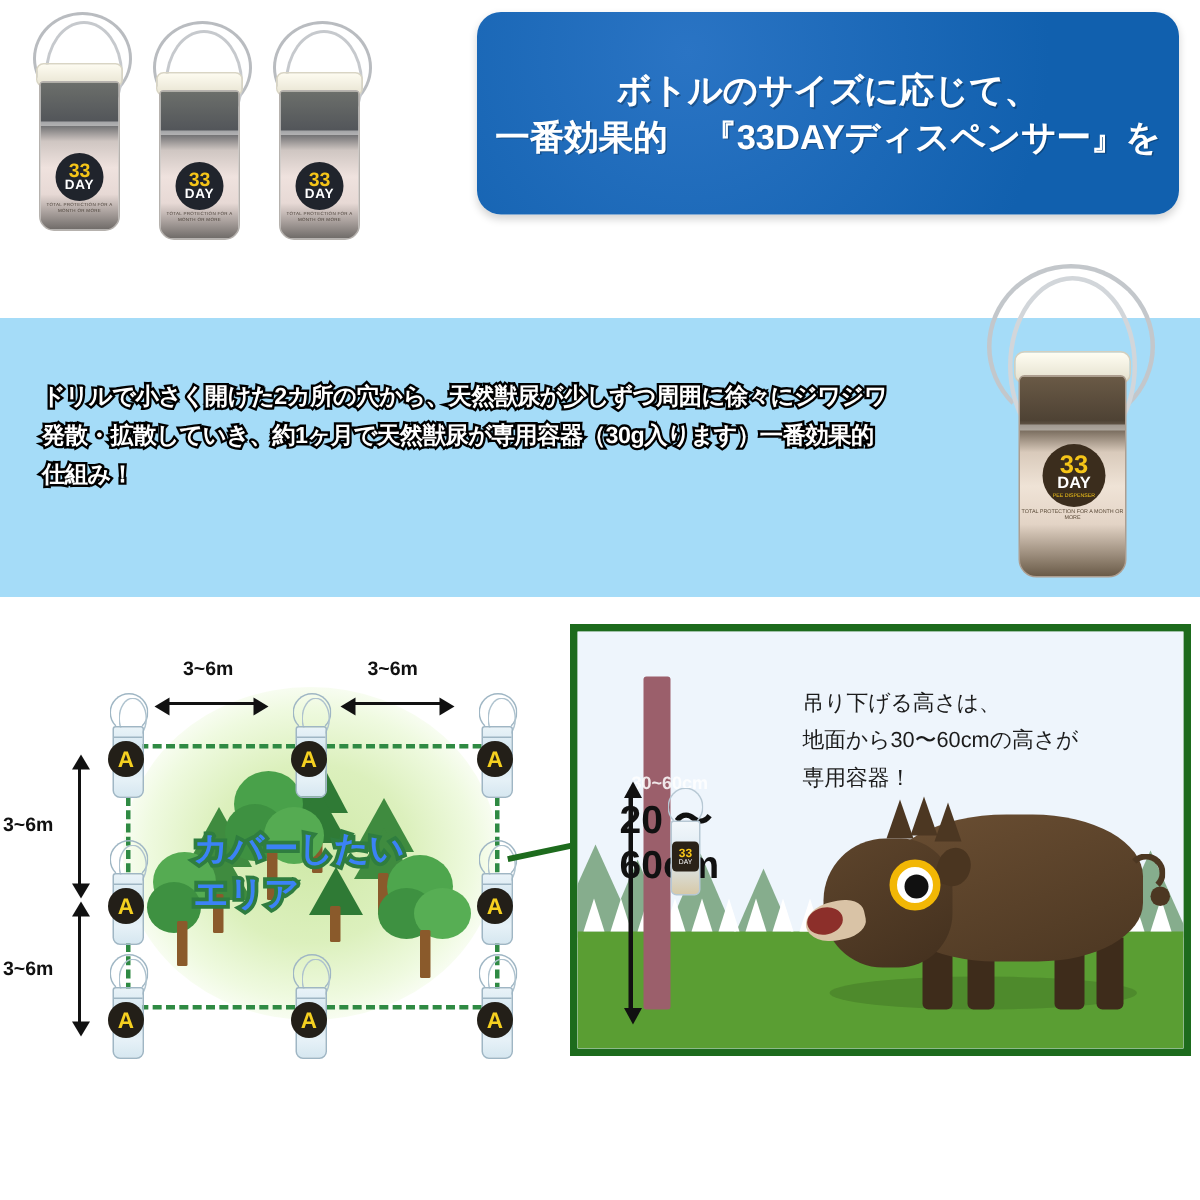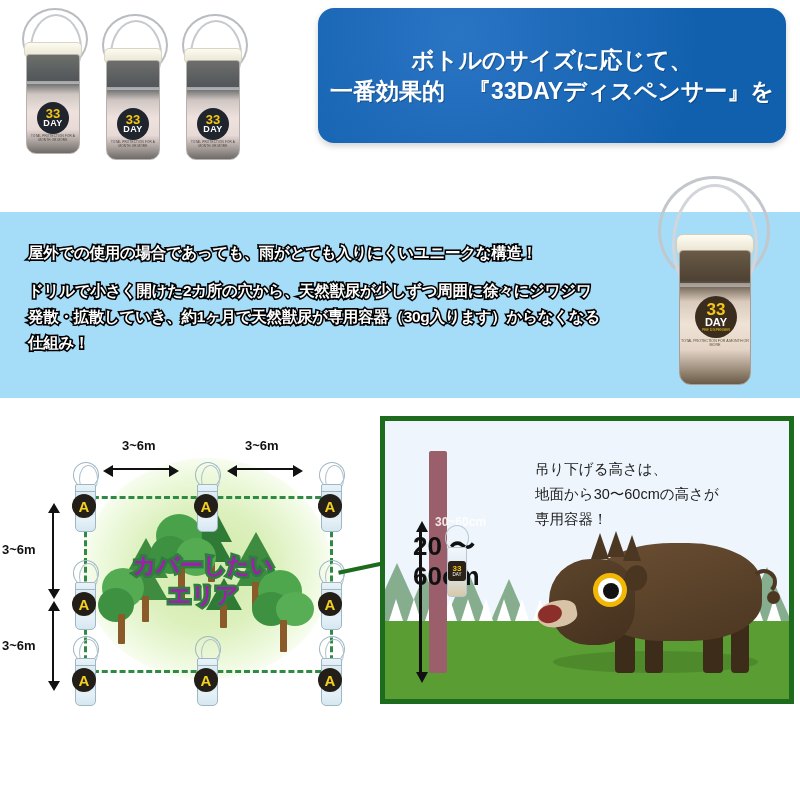--- a/index.html
+++ b/index.html
@@ -105,22 +105,22 @@
   .arrow-h:before,.arrow-h:after{content:"";position:absolute;top:-5px;width:0;height:0;
     border-top:6px solid transparent;border-bottom:6px solid transparent;}
   .arrow-h:before{left:-9px;border-right:10px solid #111;}
   .arrow-h:after{right:-9px;border-left:10px solid #111;}
   .arrow-v{position:absolute;width:0;border-left:2.6px solid #111;}
   .arrow-v:before,.arrow-v:after{content:"";position:absolute;left:-6px;width:0;height:0;
     border-left:6px solid transparent;border-right:6px solid transparent;}
   .arrow-v:before{top:-9px;border-bottom:10px solid #111;}
   .arrow-v:after{bottom:-9px;border-top:10px solid #111;}
 
-  .area-text{position:absolute;left:113px;top:130px;width:180px;text-align:center;
-    color:#a21caf;font-weight:bold;font-size:23px;line-height:30px;
+  .area-text{position:absolute;left:129px;top:130px;width:180px;text-align:left;
+    color:#3b82f6;font-weight:bold;font-size:23px;line-height:30px;
     -webkit-text-stroke:5px #2f7d3f;paint-order:stroke fill;}
 
   .tree{position:absolute;}
   .conif{width:0;height:0;border-left:22px solid transparent;border-right:22px solid transparent;}
   .trunk{position:absolute;width:7px;background:#8a5a2b;border-radius:1px;}
   .blob{position:absolute;border-radius:50%;}
 
   .connector{position:absolute;background:#1d6b1d;height:4px;}
 
   
@@ -128,21 +128,21 @@
     border:5px solid #1d6b1d;box-sizing:border-box;background:#eef5fc;overflow:hidden;}
   .sky{position:absolute;left:0;top:0;width:100%;height:100%;background:#eef5fc;}
   .ground{position:absolute;left:0;bottom:0;width:100%;height:78px;background:#5a9e33;}
   .bgtree{position:absolute;width:0;height:0;border-left:28px solid transparent;
     border-right:28px solid transparent;border-bottom:62px solid #86ad8d;}
   .grass2{position:absolute;bottom:78px;left:0;width:100%;height:22px;}
   .gspike{position:absolute;bottom:0;width:0;height:0;border-left:7px solid transparent;
     border-right:7px solid transparent;border-bottom:22px solid #ffffff;}
   .post{position:absolute;left:44px;top:30px;width:18px;height:222px;background:#9b5f6b;border-radius:2px;}
   .panel-txt{position:absolute;left:150px;top:36px;color:#1b1b1b;font-size:14.5px;line-height:25px;}
-  .meas-faded{position:absolute;left:50px;top:94px;color:#ffffff;font-weight:bold;font-size:12px;opacity:.85;}
+  .meas-faded{position:absolute;left:36px;top:94px;color:#ffffff;font-weight:bold;font-size:12px;opacity:.85;}
   .meas-bold{position:absolute;left:28px;top:110px;color:#111;font-weight:bold;font-size:26px;line-height:30px;}
   .meas-arrow{position:absolute;left:0px;top:0;width:0;border-left:3px solid #111;}
   .meas-arrow:before,.meas-arrow:after{content:"";position:absolute;left:-6.5px;width:0;height:0;
     border-left:6.5px solid transparent;border-right:6.5px solid transparent;}
   .meas-arrow:before{top:-10px;border-bottom:11px solid #111;}
   .meas-arrow:after{bottom:-10px;border-top:11px solid #111;}
 
   .pdisp{position:absolute;left:56px;top:104px;width:30px;height:82px;}
   .pd-handle{position:absolute;left:4px;top:0;width:24px;height:26px;border:1.5px solid #b7c8d4;
     border-radius:50%;border-bottom-color:transparent;box-sizing:border-box;}
@@ -228,24 +228,23 @@
     </div>
 
     <div class="banner">
       <div class="banner-l1">ボトルのサイズに応じて、</div>
       <div class="banner-l2">一番効果的　『33DAYディスペンサー』を</div>
     </div>
   </div>
 
   <div class="blue-zone">
     <div class="blue-text">
-      <div class="bt-line">屋外での使用の場合であっても、雨がとても入りにくいユニークな構造！</div>
       <div class="bt-gap"></div>
       <div class="bt-line">ドリルで小さく開けた2カ所の穴から、天然獣尿が少しずつ周囲に徐々にジワジワ</div>
-      <div class="bt-line">発散・拡散していき、約1ヶ月で天然獣尿が専用容器（30g入ります）からなくなる</div>
+      <div class="bt-line">発散・拡散していき、約1ヶ月で天然獣尿が専用容器（30g入ります）一番効果的</div>
       <div class="bt-line">仕組み！</div>
     </div>
   </div>
 
   <div class="big-bottle">
     <div class="bb-handle"></div>
     <div class="bb-handle2"></div>
     <div class="bb-cap"></div>
     <div class="bb-jar"></div>
     <div class="bb-lbl">

